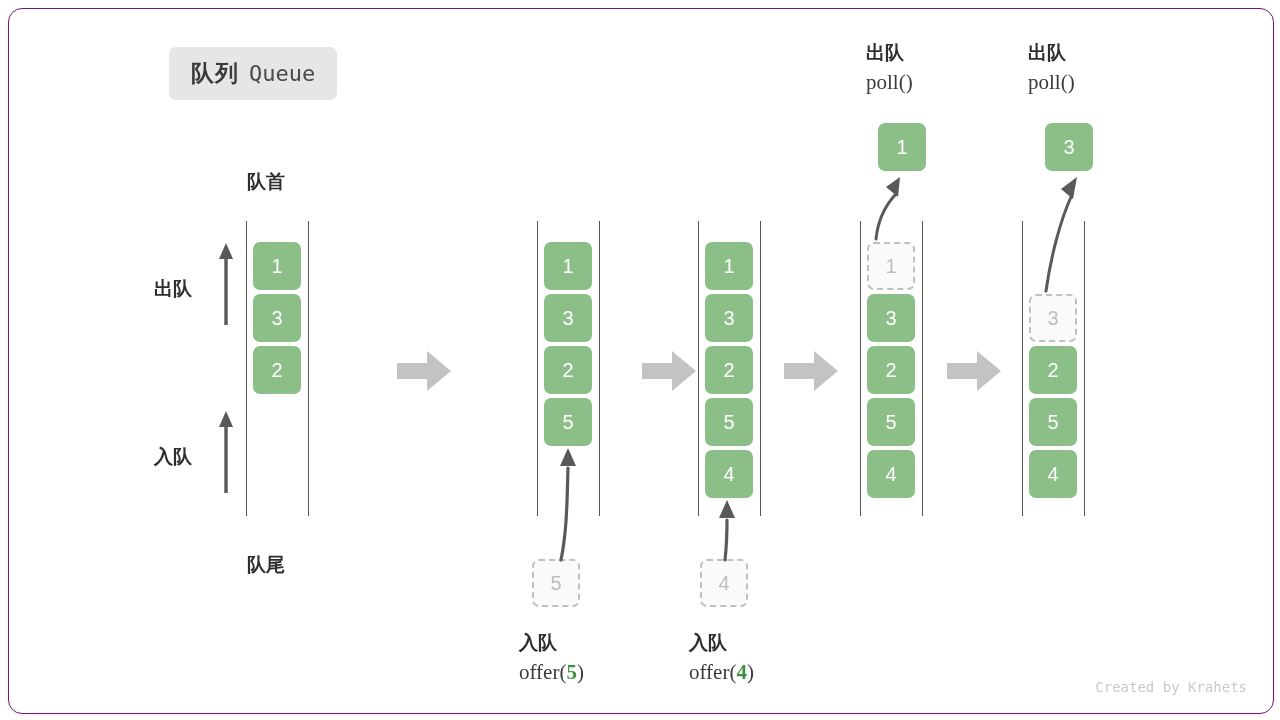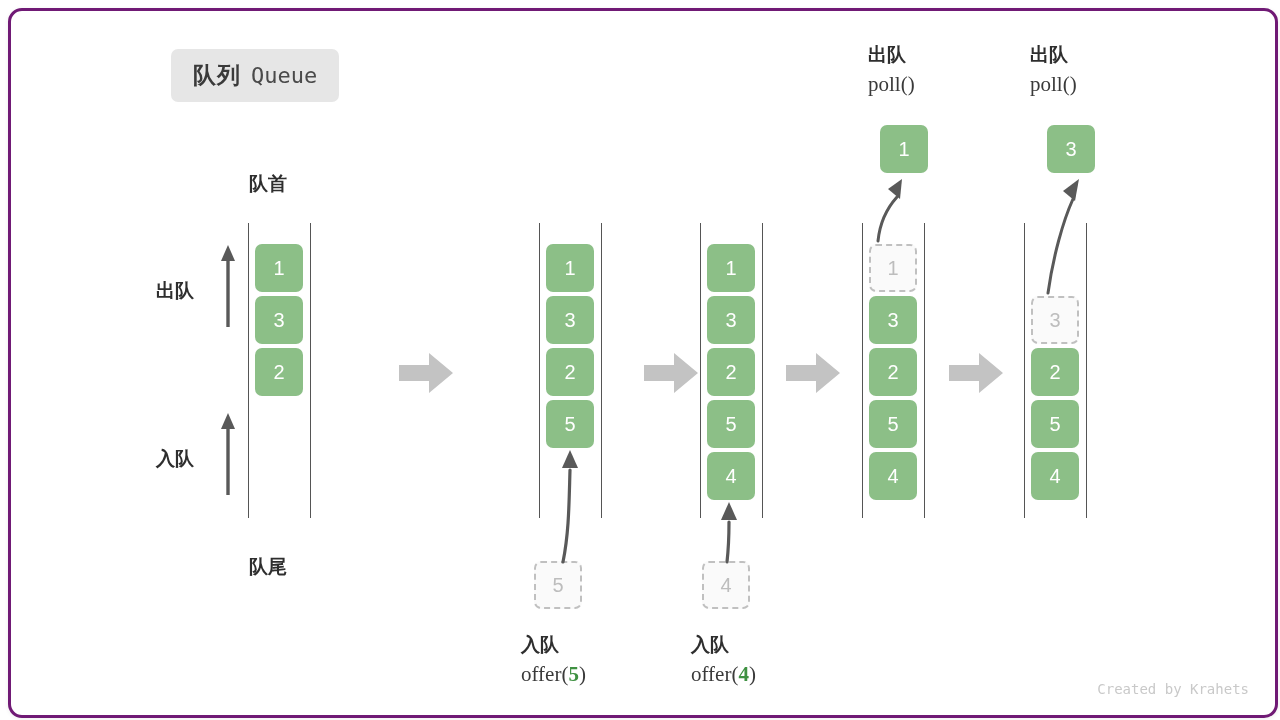--- a/index.html
+++ b/index.html
@@ -3,21 +3,21 @@
 <meta charset="utf-8">
 <style>
   html,body{margin:0;padding:0;}
   body{
     width:1280px;height:720px;overflow:hidden;
     background:#ffffff;
     font-family:"Liberation Sans","DejaVu Sans",sans-serif;
   }
   #card{
     position:absolute;left:8px;top:8px;width:1264px;height:704px;
-    background:#ffffff;border:3px solid #701a75;border-radius:14px;
+    background:#ffffff;border:1px solid #701a75;border-radius:14px;
     box-shadow:0 1px 4px rgba(0,0,0,.07);
     overflow:hidden;
   }
   .abs{position:absolute;}
 
   
   #title-badge{
     left:160px;top:38px;
     background:#e6e6e6;border-radius:7px;
     padding:11px 22px;

